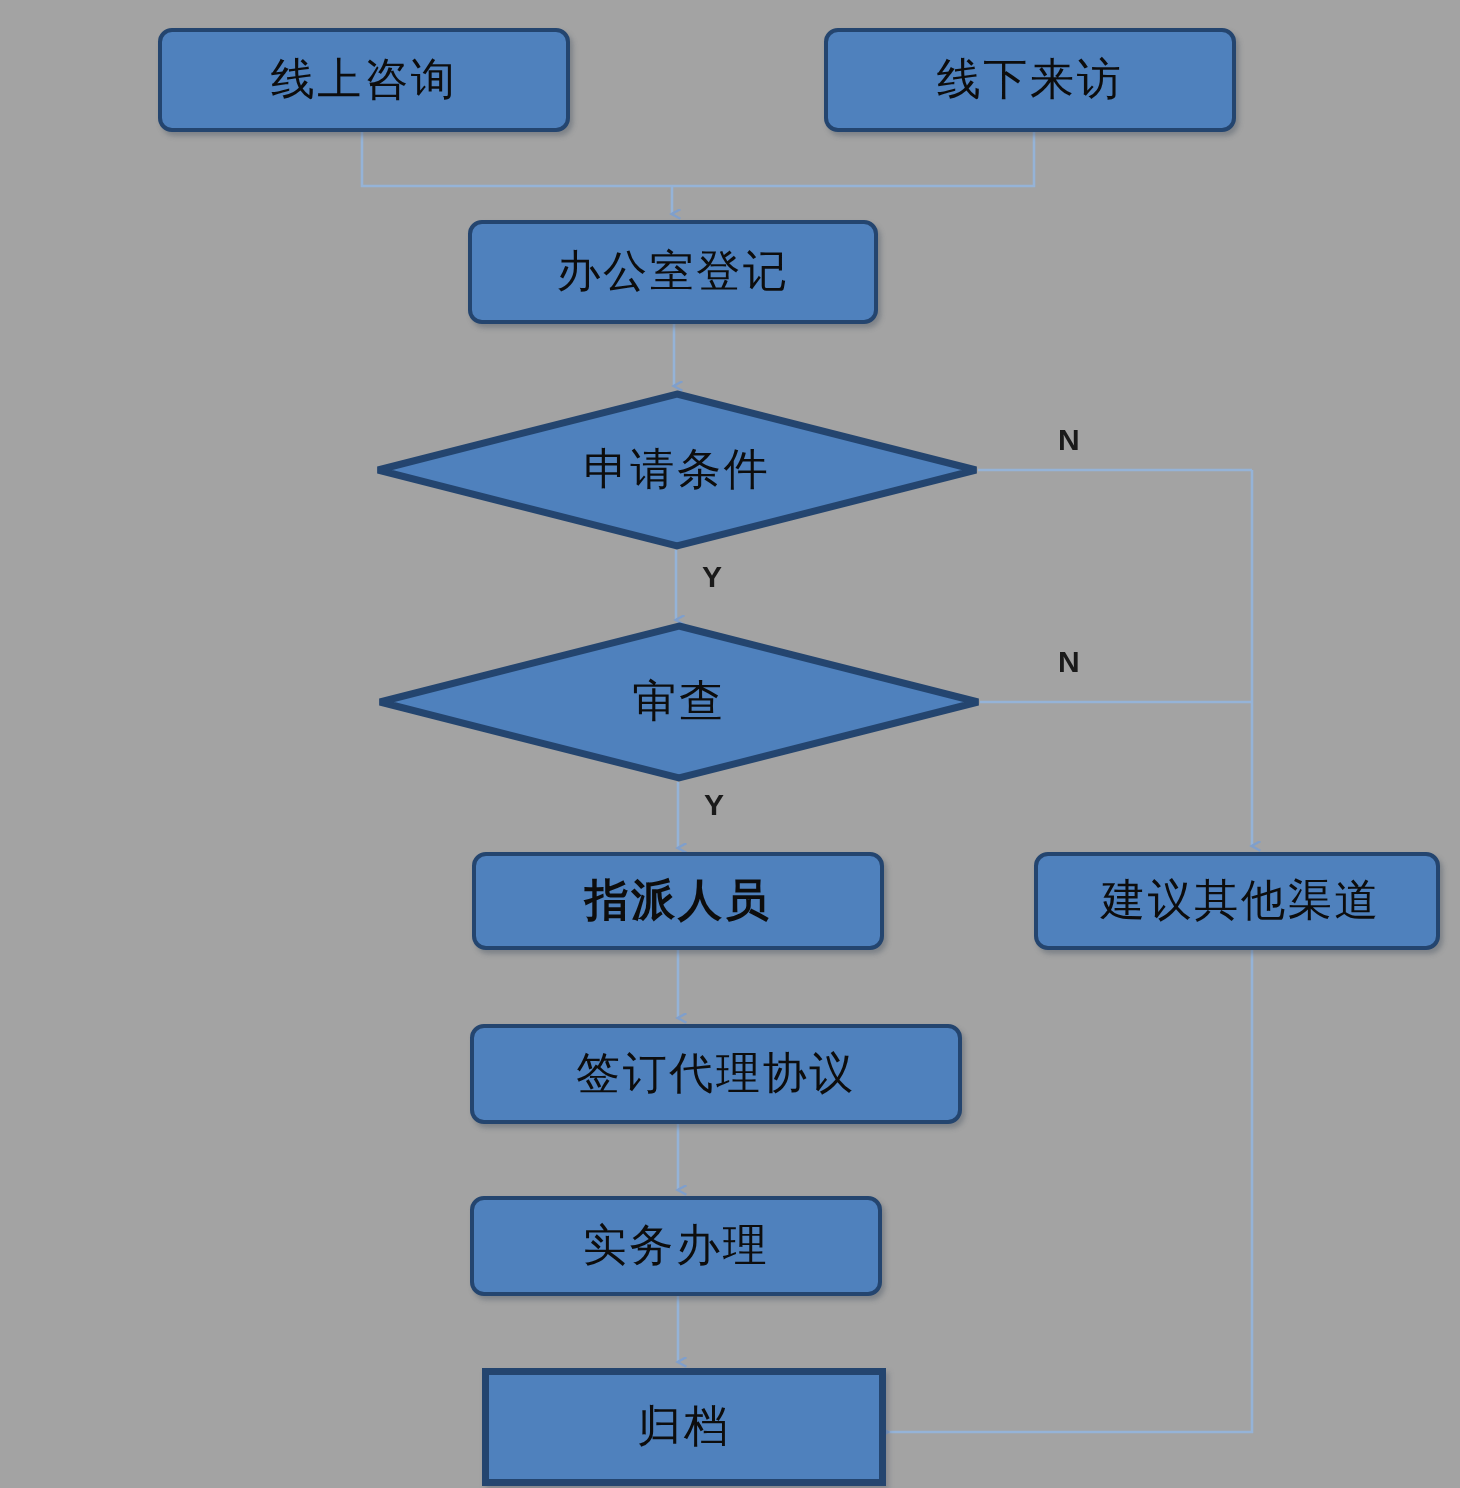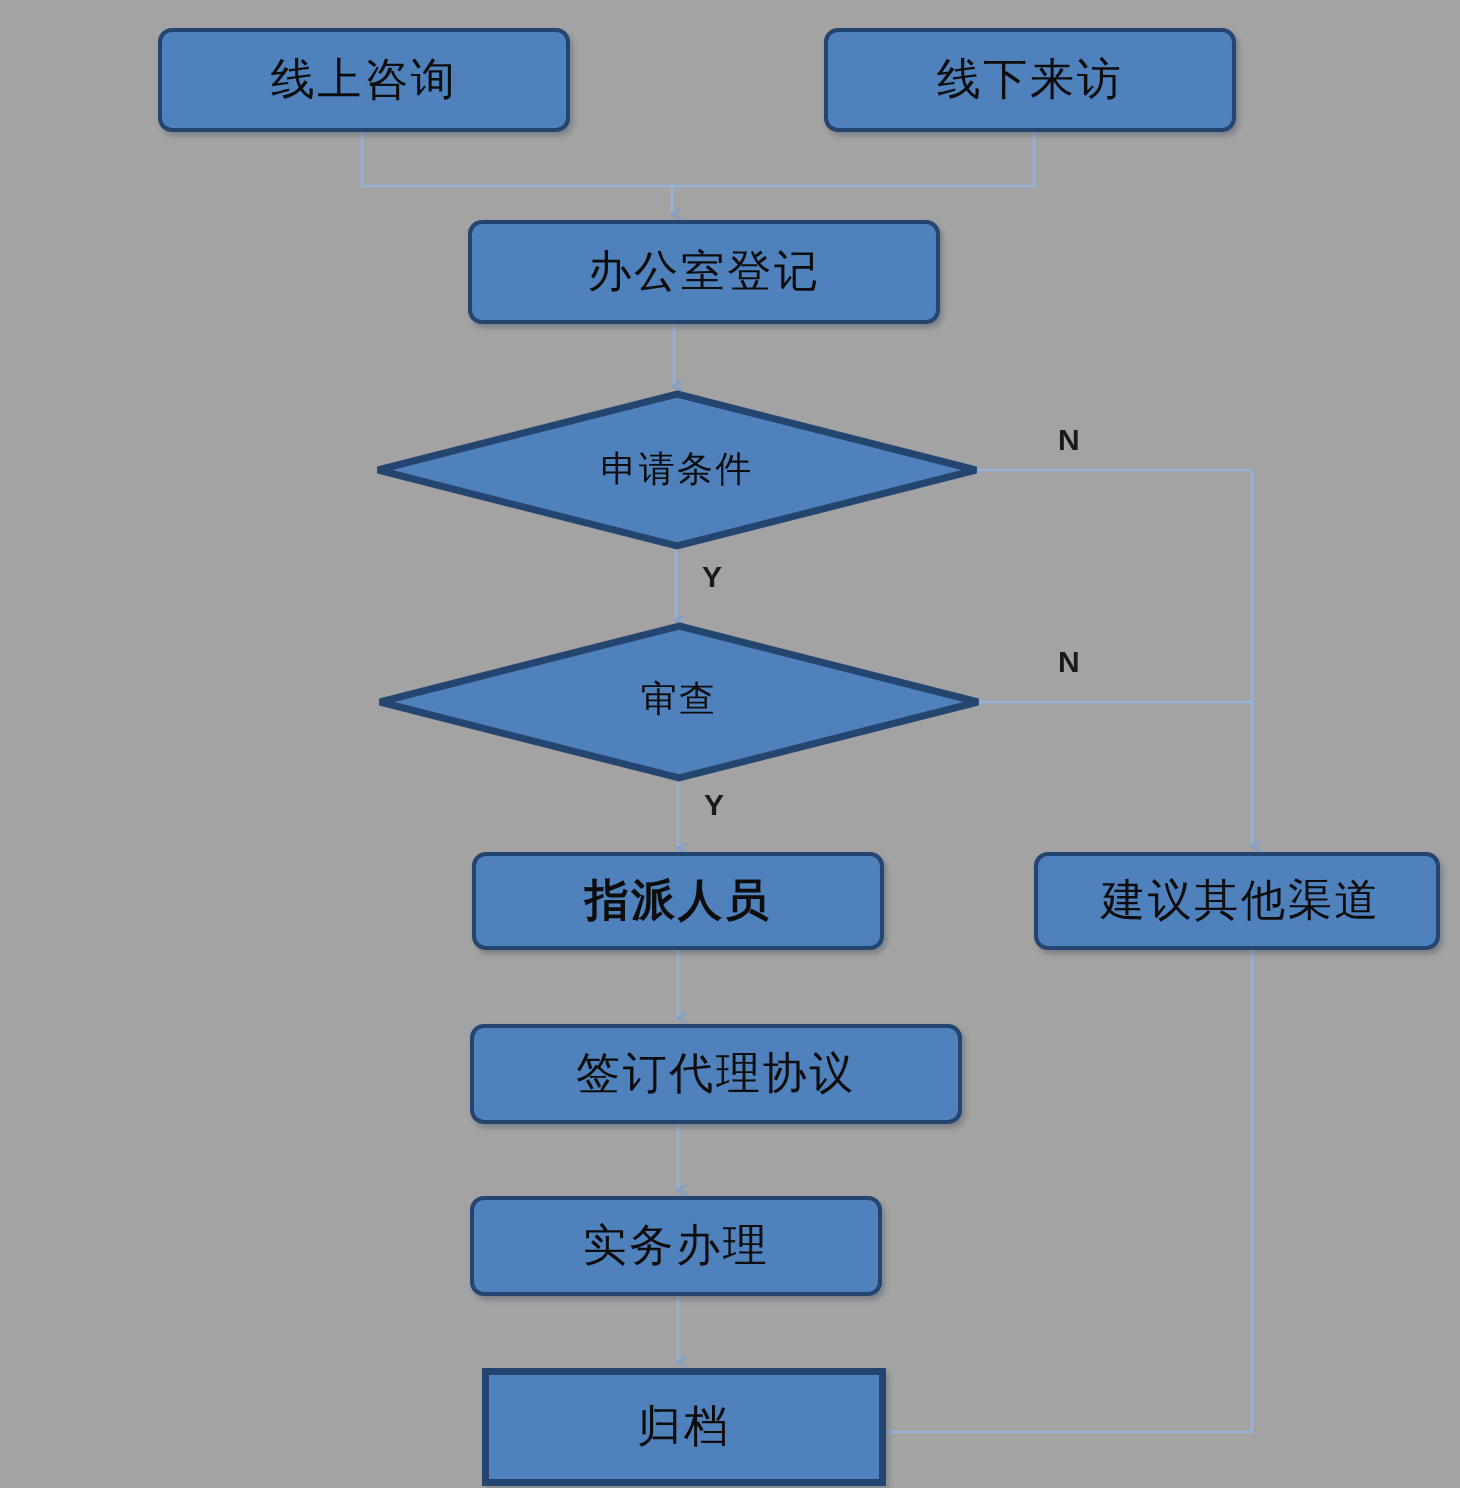--- a/index.html
+++ b/index.html
@@ -55,21 +55,21 @@
   .proc.square {
     border-radius: 0;
     border-width: 7px;
     box-shadow: 3px 4px 5px rgba(80, 90, 105, 0.35);
   }
 
   .decision {
     background: transparent;
     border: none;
     box-shadow: none;
-    font-size: 36px;
+    font-size: 44px;
   }
   .decision .dia-shape {
     position: absolute;
     left: 0;
     top: 0;
     width: 100%;
     height: 100%;
   }
   .decision .label {
     position: relative;
@@ -131,32 +131,32 @@
   </svg>
 
   <div class="node proc" style="left:158px; top:28px; width:412px; height:104px;">
     <span class="label">线上咨询</span>
   </div>
 
   <div class="node proc" style="left:824px; top:28px; width:412px; height:104px;justify-content:center;">
     <span class="label">线下来访</span>
   </div>
 
-  <div class="node proc" style="left:468px; top:220px; width:472px; height:104px;">
+  <div class="node proc" style="left:468px; top:220px; width:410px; height:104px;">
     <span class="label">办公室登记</span>
   </div>
 
   <div class="node decision" style="left:374px; top:390px; width:606px; height:160px;">
     <svg class="dia-shape" viewBox="0 0 606 160" preserveAspectRatio="none" xmlns="http://www.w3.org/2000/svg">
       <polygon points="303,4 602,80 303,156 4,80" fill="#4f81bd" stroke="#24456f" stroke-width="7" stroke-linejoin="miter"></polygon>
     </svg>
     <span class="label">申请条件</span>
   </div>
 
-  <div class="node decision" style="left:376px; top:622px; width:606px; height:160px;font-family:Liberation Mono, monospace;">
+  <div class="node decision" style="left:376px; top:622px; width:606px; height:160px;">
     <svg class="dia-shape" viewBox="0 0 606 160" preserveAspectRatio="none" xmlns="http://www.w3.org/2000/svg">
       <polygon points="303,4 602,80 303,156 4,80" fill="#4f81bd" stroke="#24456f" stroke-width="7" stroke-linejoin="miter"></polygon>
     </svg>
     <span class="label">审查</span>
   </div>
 
   <div class="node proc" style="left:472px; top:852px; width:412px; height:98px;font-weight:bold;">
     <span class="label">指派人员</span>
   </div>
 

